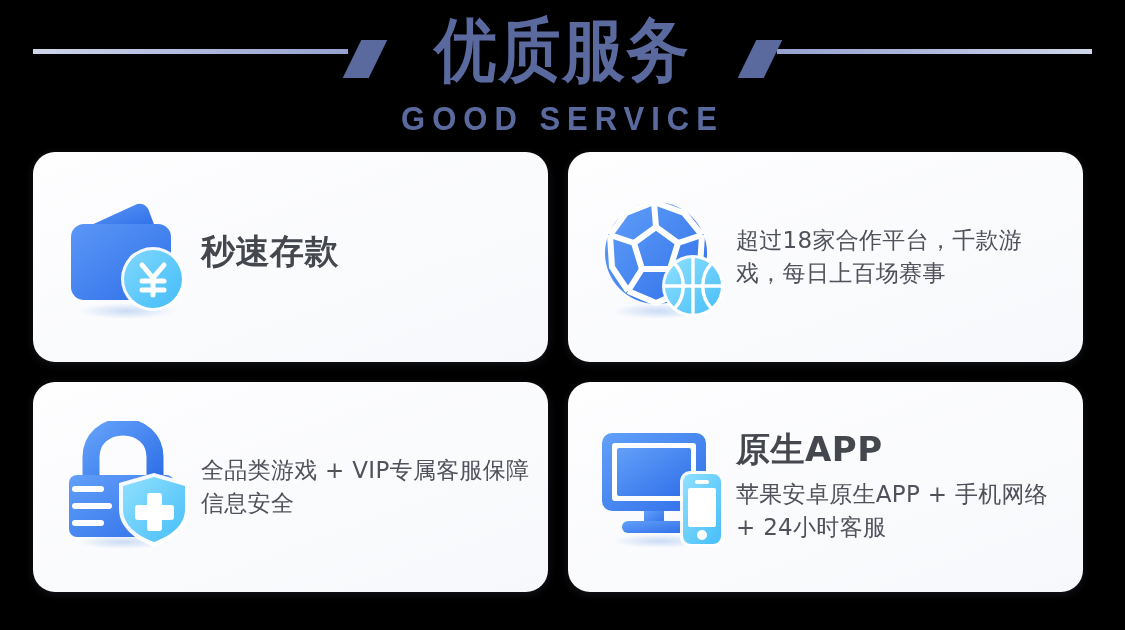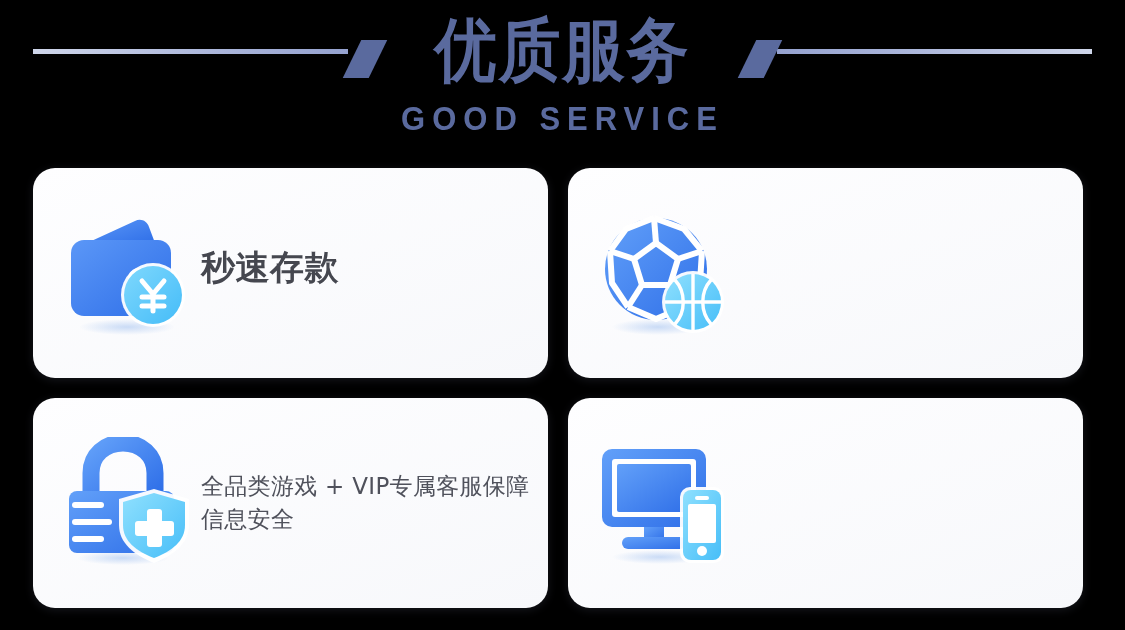--- a/index.html
+++ b/index.html
@@ -71,21 +71,21 @@
     font-weight: bold;
     color: #5a6a9e;
     letter-spacing: 7px;
     font-family: "Liberation Sans", sans-serif;
     transform: scaleY(1.05);
   }
 
   
   .grid {
     position: absolute;
-    top: 168px;
+    top: 152px;
     left: 33px;
     width: 1059px;
     display: grid;
     grid-template-columns: 515px 515px;
     grid-template-rows: 210px 210px;
     column-gap: 29px;
     row-gap: 28px;
     gap: 20px;
   }
   .card {
@@ -213,20 +213,21 @@
         <circle cx="97" cy="95" r="28" fill="url(#bg2)"></circle>
         <g fill="none" stroke="#ffffff" stroke-width="3.4">
           <path d="M97 67 L97 123"></path>
           <path d="M69 95 L125 95"></path>
           <path d="M79 73 C90 85 90 105 79 117"></path>
           <path d="M115 73 C104 85 104 105 115 117"></path>
         </g>
       </svg>
     </div>
     <div class="card-text">
+      <div class="card-desc">超过18家合作平台，千款游戏，每日上百场赛事</div>
     </div>
   </div>
 
   <div class="card">
     <div class="icon-wrap">
       <svg width="132" height="132" viewBox="0 0 132 132">
         <defs>
           <linearGradient id="lg" x1="0" y1="0" x2="1" y2="1">
             <stop offset="0%" stop-color="#62A0F9"></stop>
               <stop offset="100%" stop-color="#2F6FE8"></stop>
@@ -284,15 +285,19 @@
         <rect x="21" y="27" width="74" height="48" rx="2" fill="url(#mg)"></rect>
         <rect x="48" y="90" width="20" height="14" fill="url(#mg)"></rect>
         <rect x="26" y="100" width="64" height="12" rx="6" fill="url(#mg)"></rect>
         <rect x="84" y="50" width="44" height="76" rx="10" fill="#ffffff" opacity="0.95"></rect>
         <rect x="87" y="53" width="38" height="70" rx="8" fill="url(#pg)"></rect>
         <rect x="99" y="59" width="14" height="4" rx="2" fill="#ffffff"></rect>
         <rect x="92" y="67" width="28" height="39" rx="2" fill="#ffffff"></rect>
         <circle cx="106" cy="114" r="5" fill="#ffffff"></circle>
       </svg>
     </div>
+    <div class="card-text">
+      <div class="card-title">原生APP</div>
+      <div class="card-desc">苹果安卓原生APP + 手机网络 + 24小时客服</div>
+    </div>
   </div>
 
 </div>
 
 </body></html>

